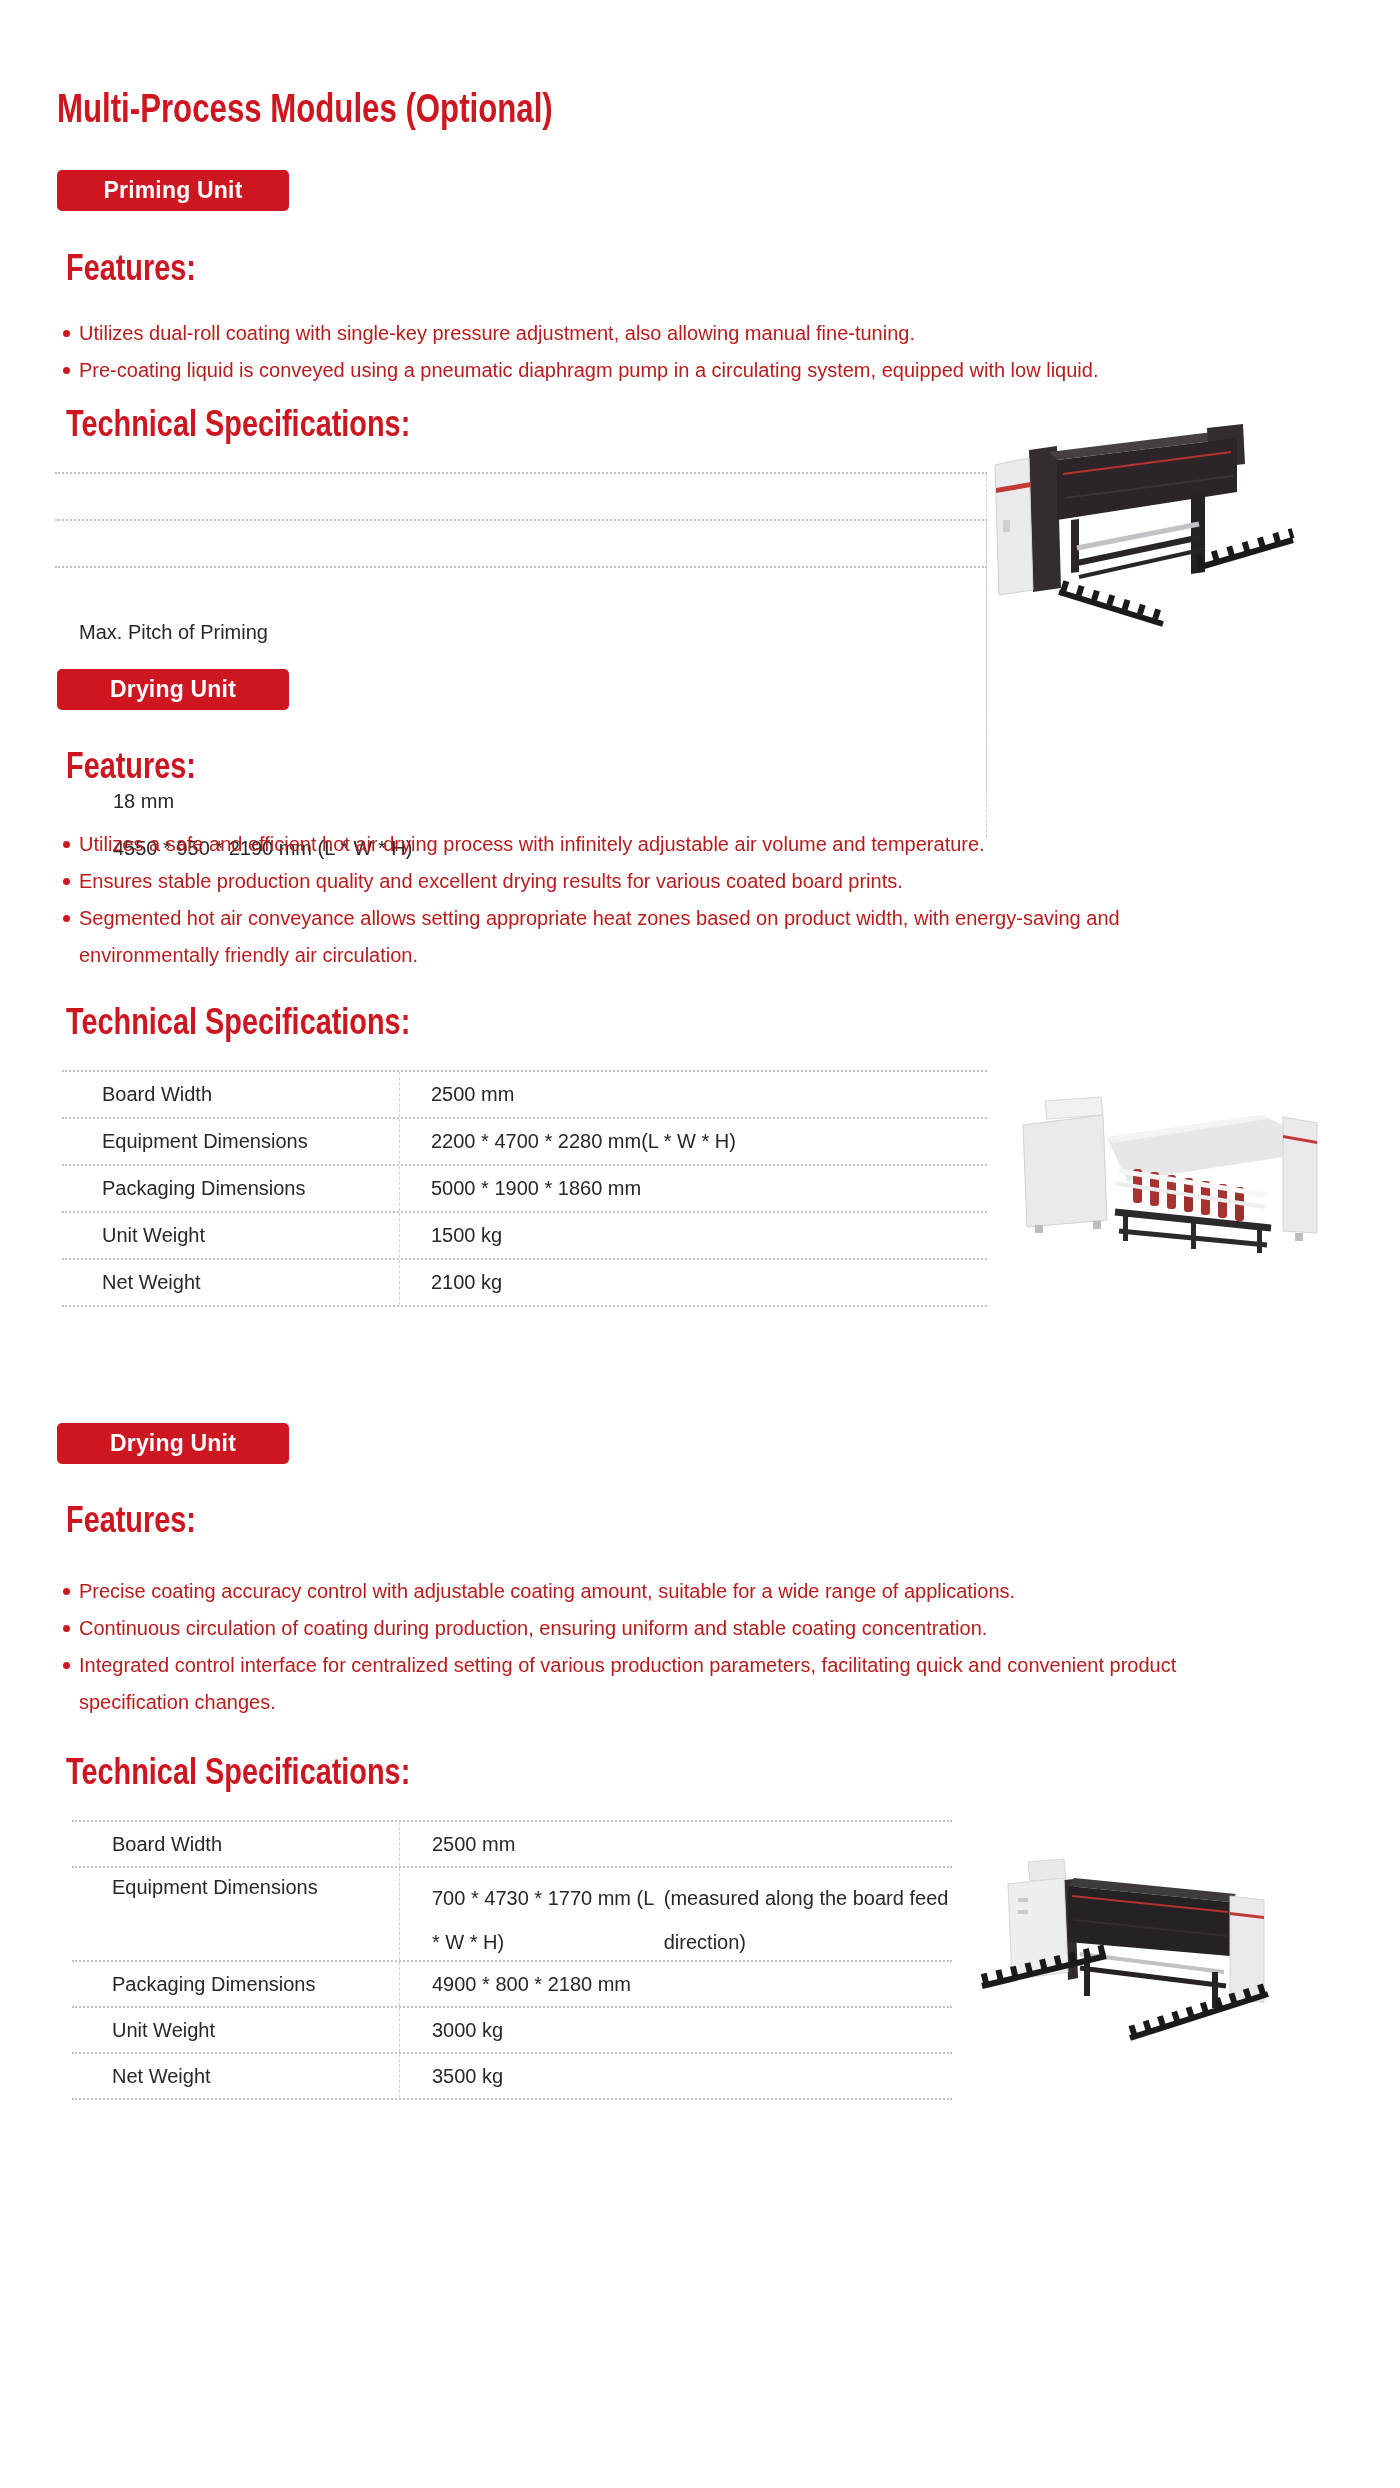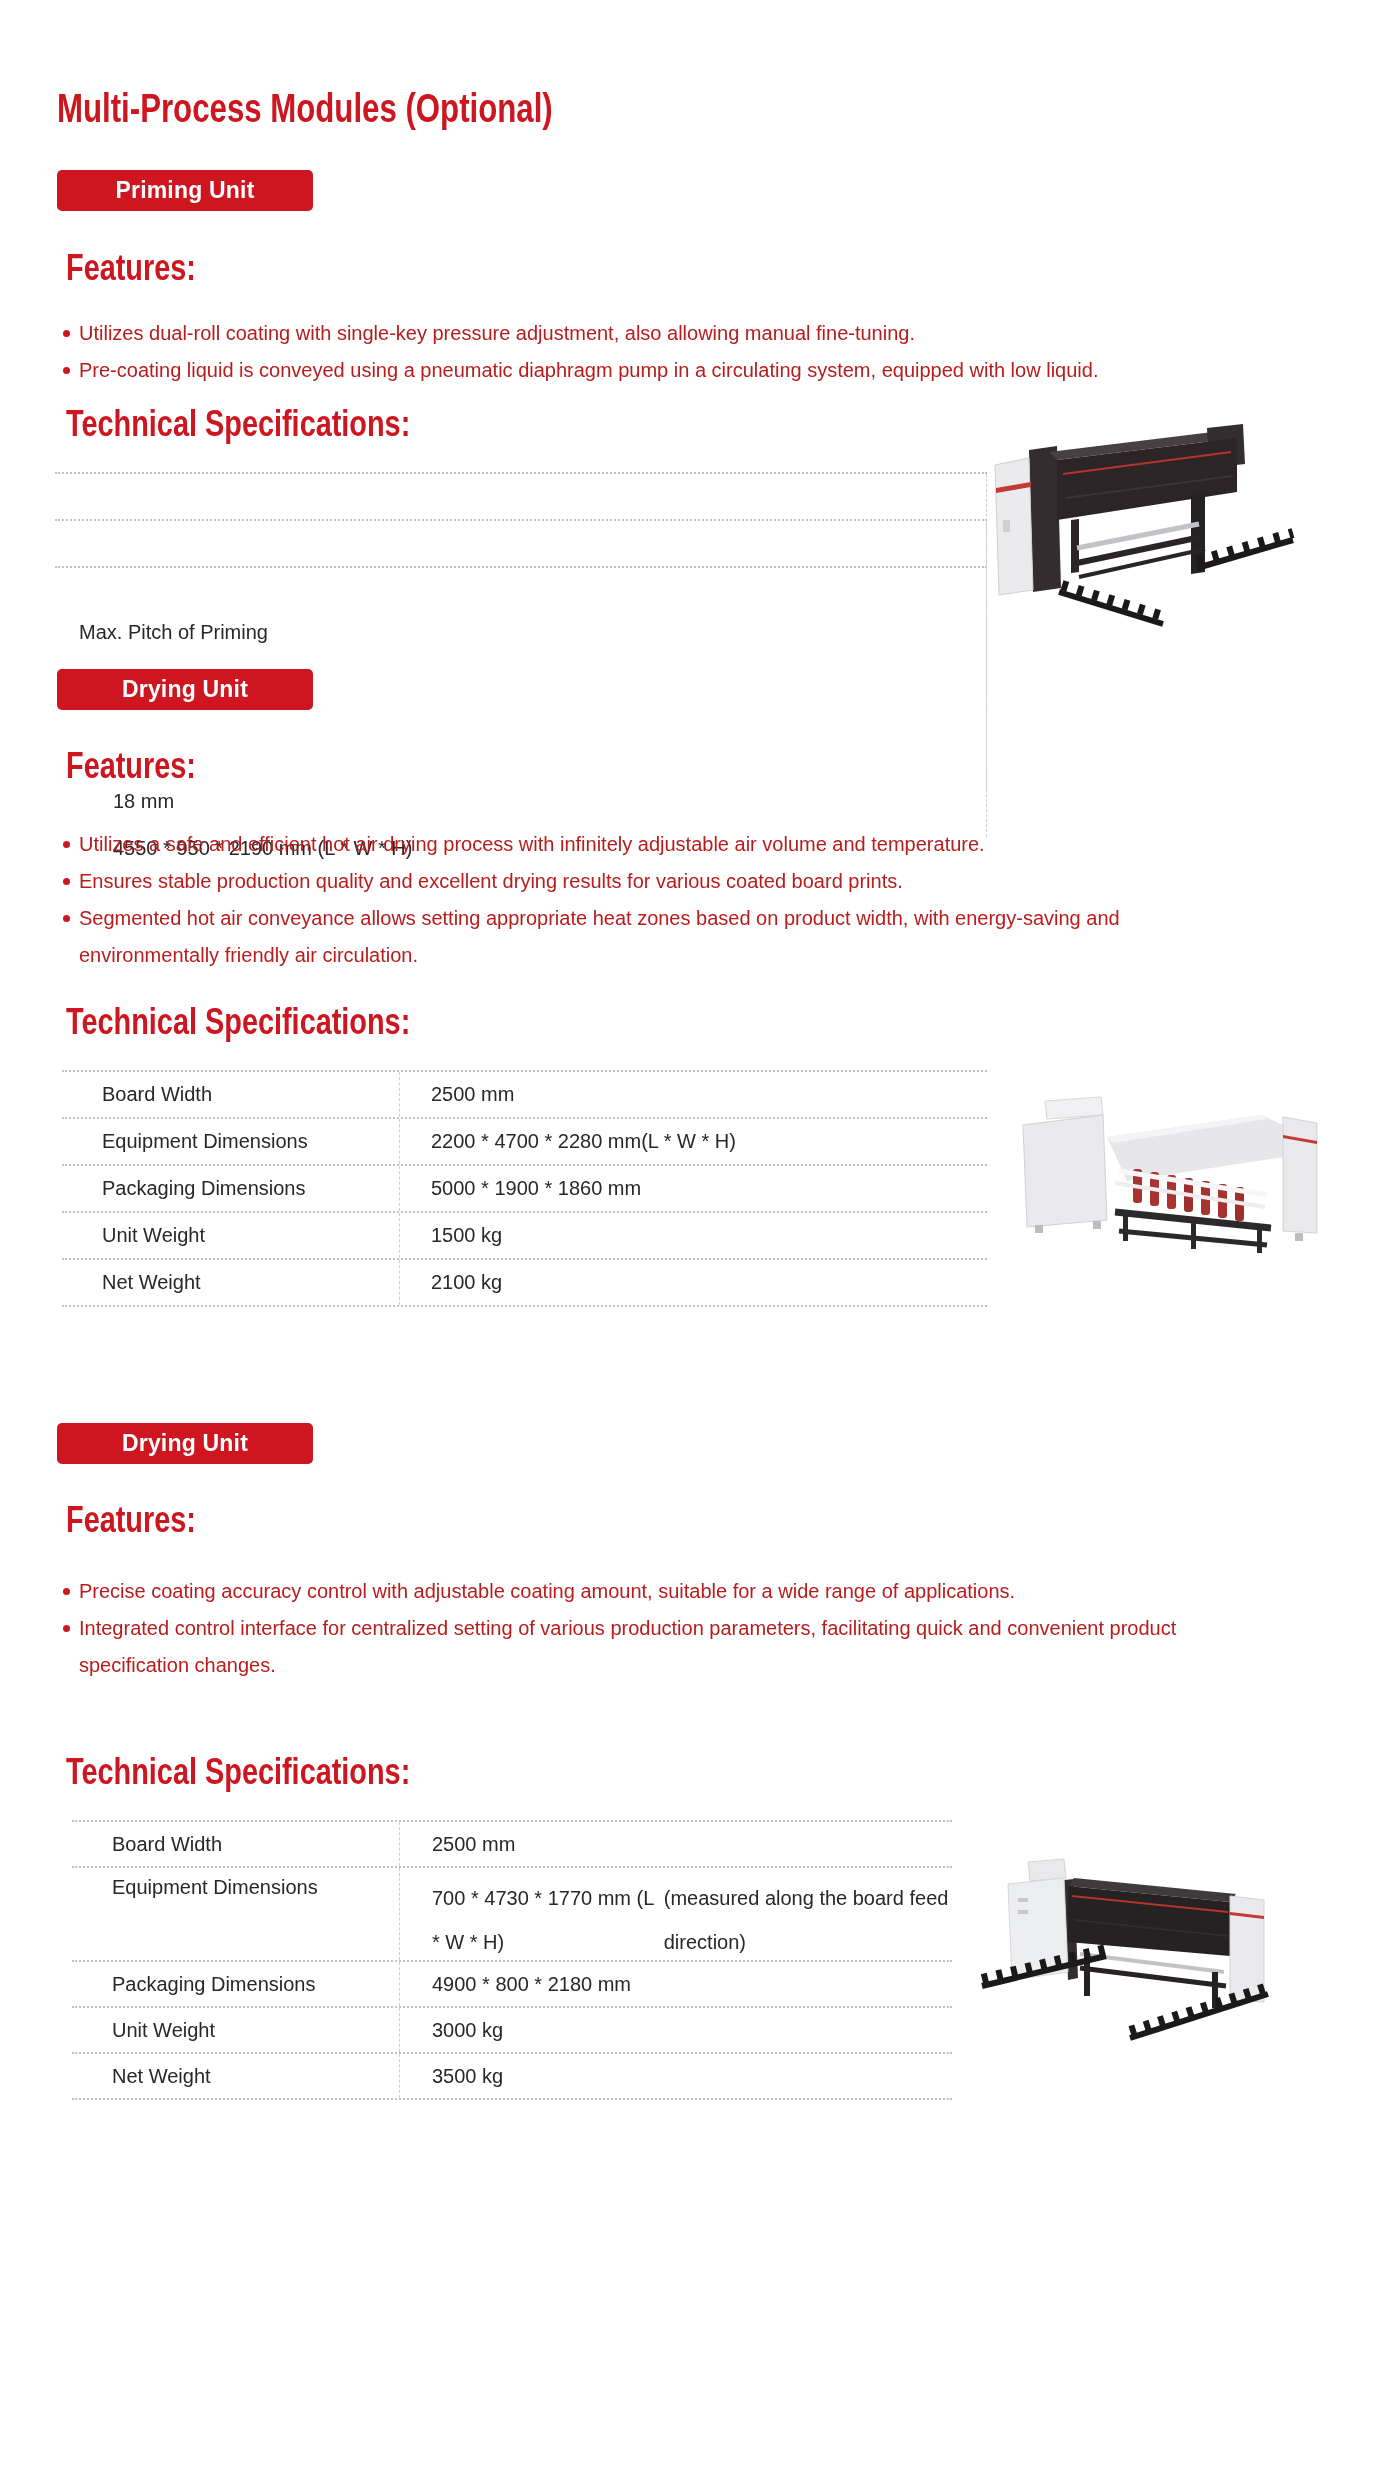--- a/index.html
+++ b/index.html
@@ -6,21 +6,21 @@
   body{font-family:"Liberation Sans", sans-serif;color:#2b2627;}
   .page{position:relative;width:1400px;height:2488px;background:#ffffff;overflow:hidden;}
 
   .page-title{
     position:absolute;left:57px;top:86px;
     font-size:40px;font-weight:bold;color:#cd1620;line-height:44px;
     transform:scaleX(0.78);transform-origin:left center;white-space:nowrap;
   }
 
   .badge{
-    position:absolute;left:57px;width:256px;height:41px;
+    position:absolute;left:57px;width:232px;height:41px;
     background:#cd1620;border-radius:5px;
     display:flex;align-items:center;justify-content:center;
     color:#ffffff;font-size:23px;font-weight:bold;letter-spacing:.2px;
   }
   #badge-1{top:170px;} #badge-2{top:669px;} #badge-3{top:1423px;}
 
   .sec-heading{
     position:absolute;left:66px;
     font-size:37px;font-weight:bold;color:#cd1620;line-height:40px;
     transform:scaleX(0.78);transform-origin:left center;white-space:nowrap;
@@ -167,20 +167,21 @@
     <polygon points="268,50 302,56 302,59 268,53" fill="#c23a36"></polygon>
     <rect x="20" y="140" width="8" height="8" fill="#bdbdc1"></rect>
     <rect x="78" y="136" width="8" height="8" fill="#bdbdc1"></rect>
     <rect x="280" y="148" width="8" height="8" fill="#bdbdc1"></rect>
   </svg>
 
   <div class="badge" id="badge-3">Drying Unit</div>
   <div class="sec-heading" id="features-3">Features:</div>
   <ul class="bullets" id="bullets-3">
     <li>Precise coating accuracy control with adjustable coating amount, suitable for a wide range of applications.</li>
+    <li>Continuous circulation of coating during production, ensuring uniform and stable coating concentration.</li>
     <li>Integrated control interface for centralized setting of various production parameters, facilitating quick and convenient product specification changes.</li>
   </ul>
   <div class="sec-heading" id="tech-3">Technical Specifications:</div>
 
   <div class="spec-table" id="table-3">
     <div class="spec-row">
       <div class="spec-cell spec-label">Board Width</div>
       <div class="spec-cell spec-value">2500 mm</div>
     </div>
     <div class="spec-row tall">

